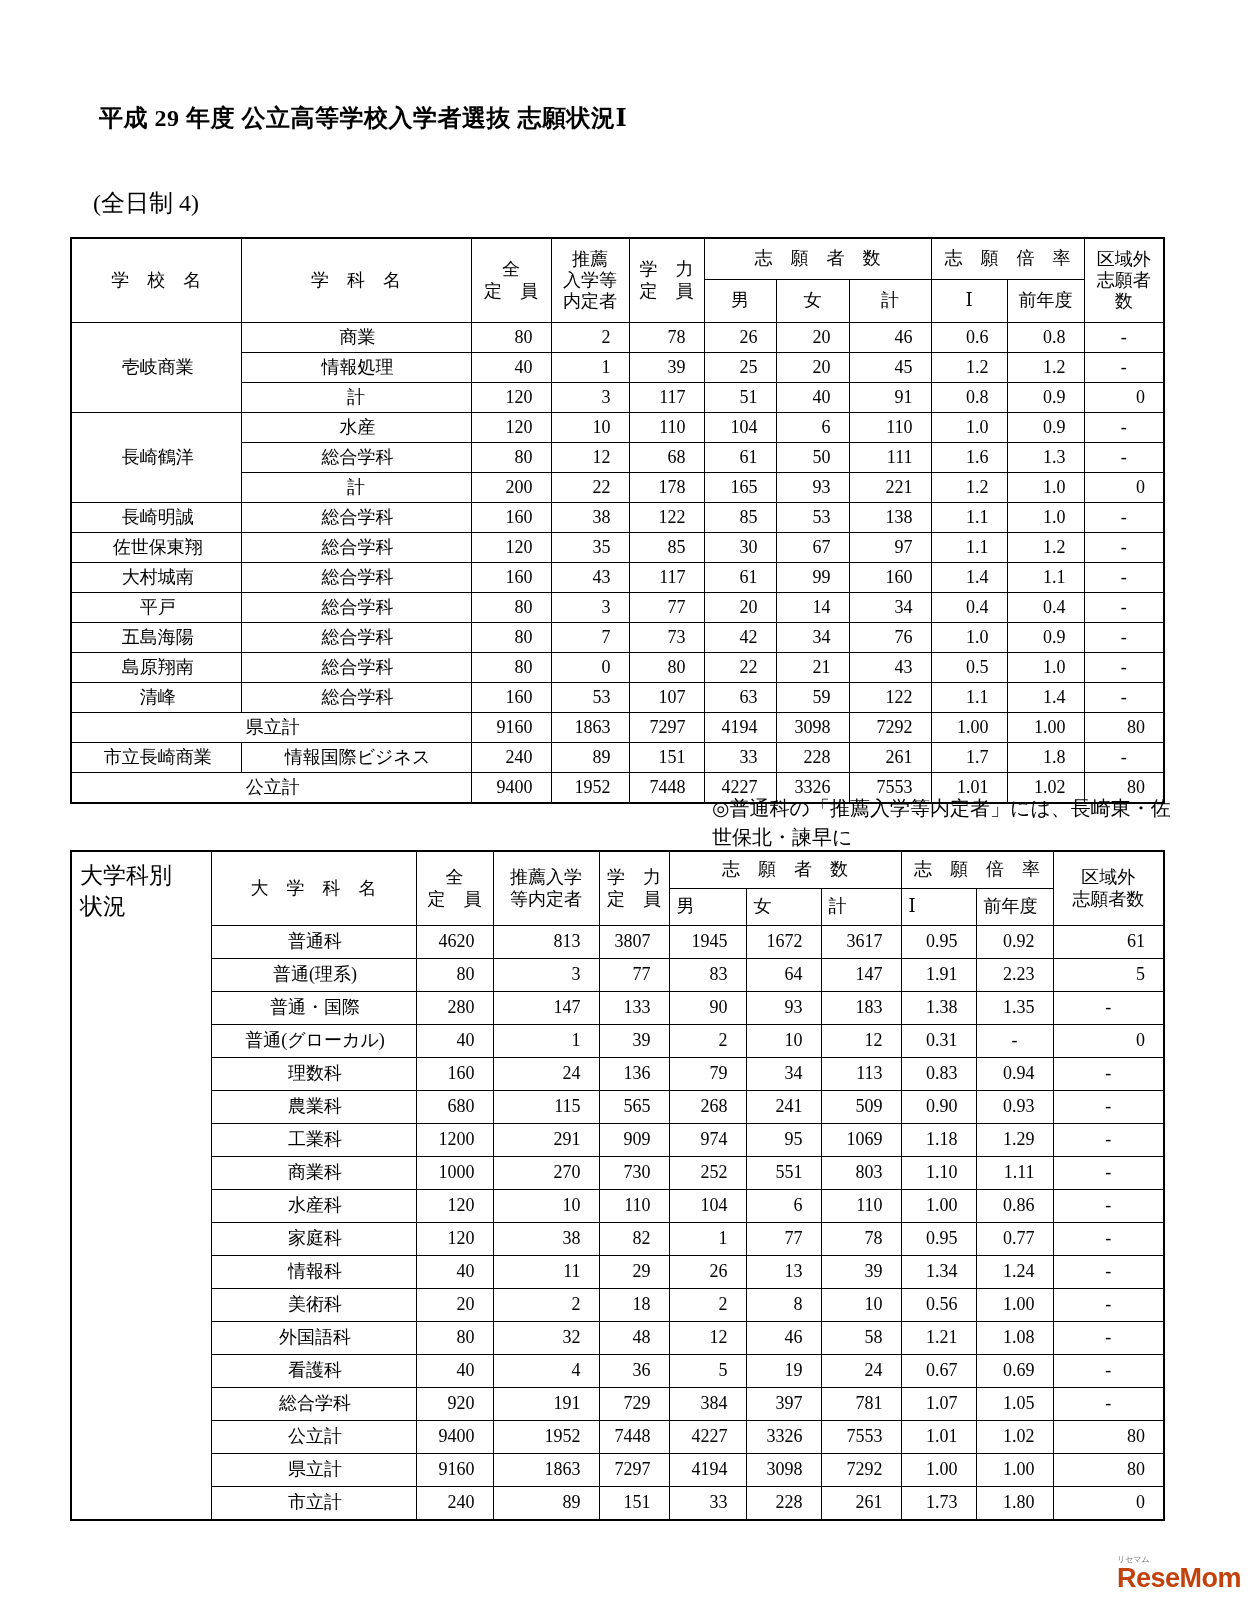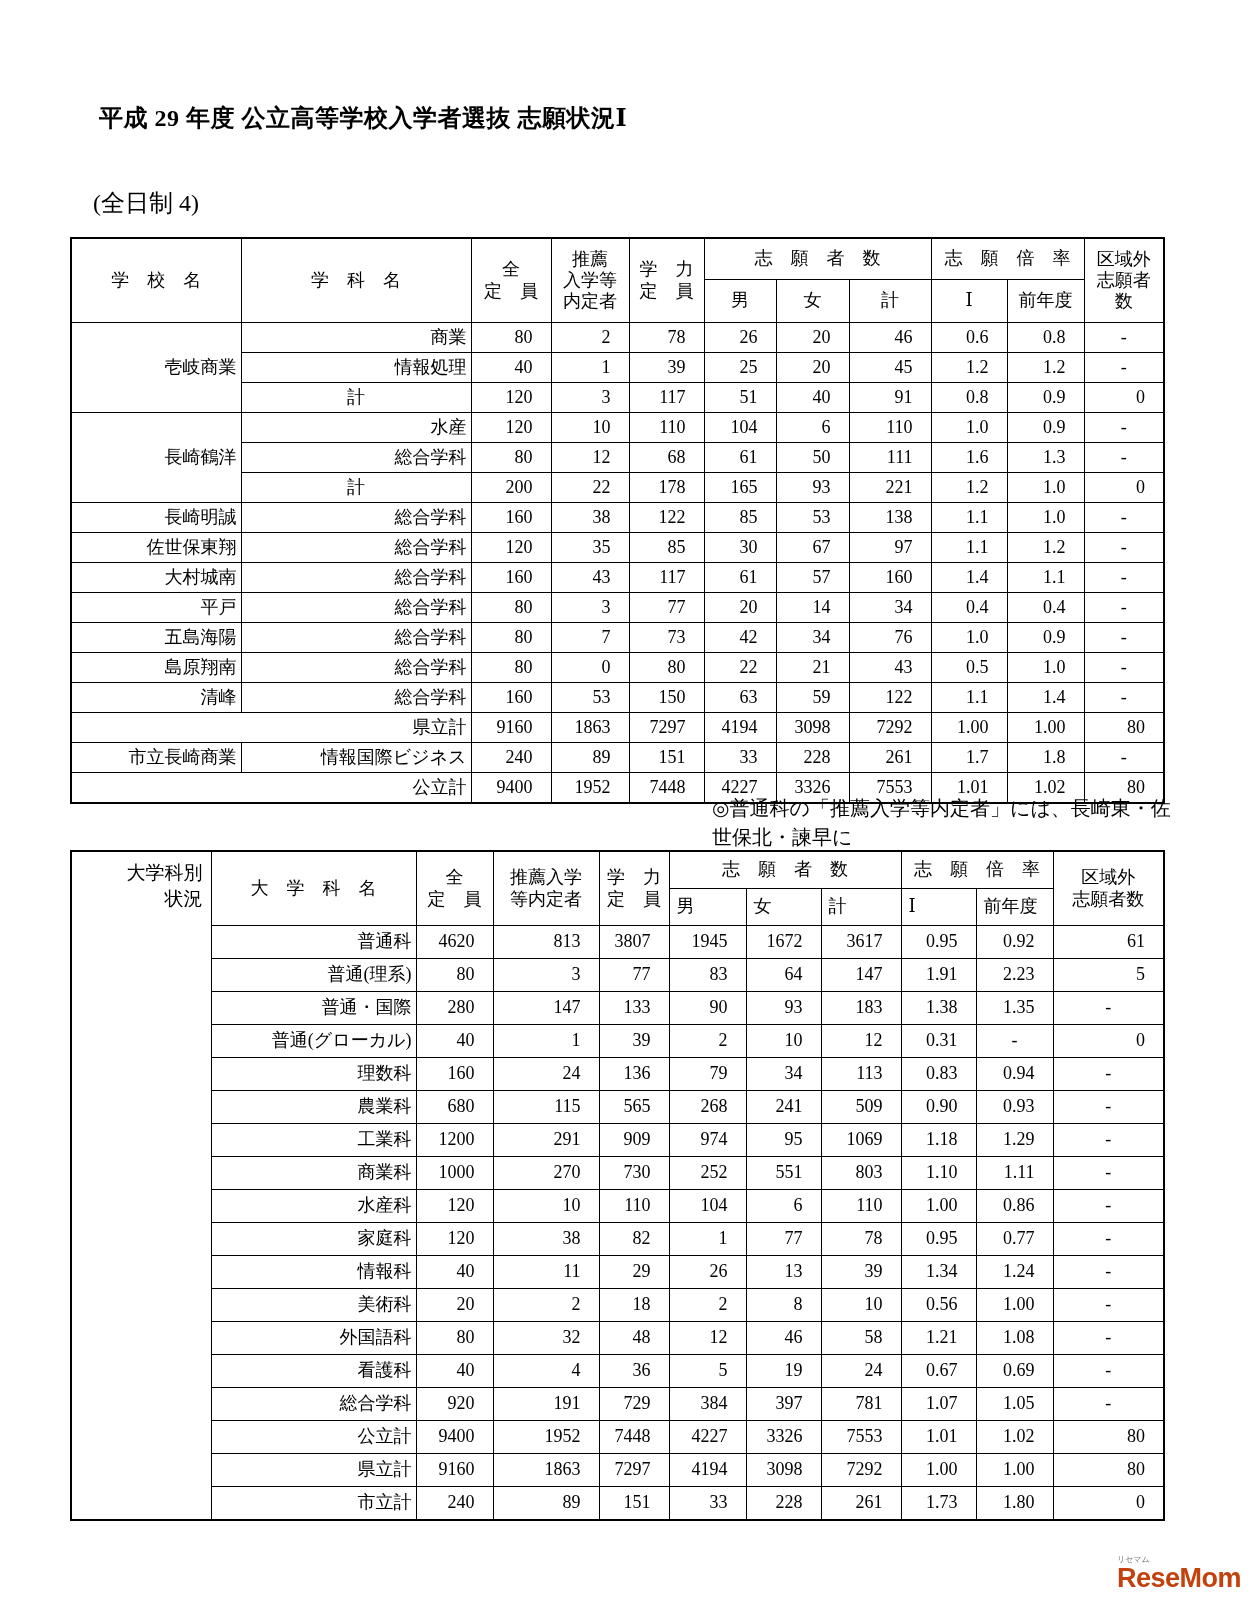--- a/index.html
+++ b/index.html
@@ -14,24 +14,24 @@
   th{text-align:center;white-space:pre-line;padding:2px;vertical-align:middle}
   td{white-space:nowrap;vertical-align:middle}
   #t1{left:70px;top:237px;width:1093px}
   #t2{left:70px;top:850px;width:1093px}
   #t1 td{height:29px}
   #t2 td{height:32px}
   #t1 tr.h1 th{height:36px}
   #t1 tr.h2 th{height:38px}
   #t2 tr.h1 th{height:32px}
   #t2 tr.h2 th{height:32px;text-align:left;padding-left:7px}
-  td.name{text-align:right;padding:0 4px 0 7px}
+  td.name{text-align:center;padding:0 4px 0 7px}
   td.num{text-align:right;padding:0 18px 0 2px}
   td.ctr{text-align:center;padding:0 2px}
-  th.side{vertical-align:top;text-align:right;padding:8px 8px;font-size:19px;line-height:1.35}
+  th.side{vertical-align:top;text-align:left;padding:8px 8px;font-size:23px;line-height:1.35}
   .note{position:absolute;left:712px;top:794px;width:470px;font-size:20px;line-height:1.45;white-space:pre-wrap}
   .logo{position:absolute;right:16px;bottom:10px;
         font-family:"Liberation Sans","DejaVu Sans",sans-serif}
   .logo-caption{display:block;font-size:8px;color:#777;line-height:1;margin-bottom:1px}
   .logo-text{font-size:27px;font-weight:bold;color:#c2410c;letter-spacing:-.5px;line-height:1}
 </style>
 </head>
 <body>
 
 <div class="title">平成 29 年度 公立高等学校入学者選抜 志願状況Ⅰ</div>
@@ -175,21 +175,21 @@
         <td class="num">1.2</td>
         <td class="ctr">-</td>
       </tr>
       <tr>
         <td class="name">大村城南</td>
         <td class="name">総合学科</td>
         <td class="num">160</td>
         <td class="num">43</td>
         <td class="num">117</td>
         <td class="num">61</td>
-        <td class="num">57</td>
+        <td class="num">99</td>
         <td class="num">160</td>
         <td class="num">1.4</td>
         <td class="num">1.1</td>
         <td class="ctr">-</td>
       </tr>
       <tr>
         <td class="name">平戸</td>
         <td class="name">総合学科</td>
         <td class="num">80</td>
         <td class="num">3</td>
@@ -225,21 +225,21 @@
         <td class="num">43</td>
         <td class="num">0.5</td>
         <td class="num">1.0</td>
         <td class="ctr">-</td>
       </tr>
       <tr>
         <td class="name">清峰</td>
         <td class="name">総合学科</td>
         <td class="num">160</td>
         <td class="num">53</td>
-        <td class="num">150</td>
+        <td class="num">107</td>
         <td class="num">63</td>
         <td class="num">59</td>
         <td class="num">122</td>
         <td class="num">1.1</td>
         <td class="num">1.4</td>
         <td class="ctr">-</td>
       </tr>
       <tr>
         <td class="name" colspan="2">県立計</td>
         <td class="num">9160</td>

